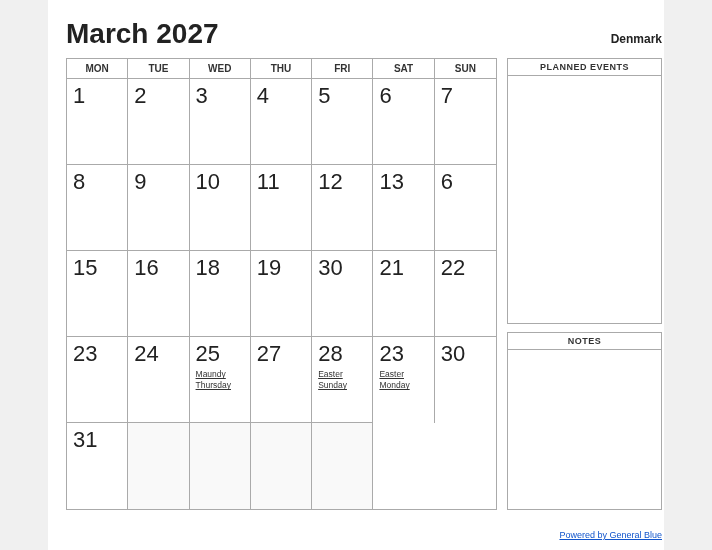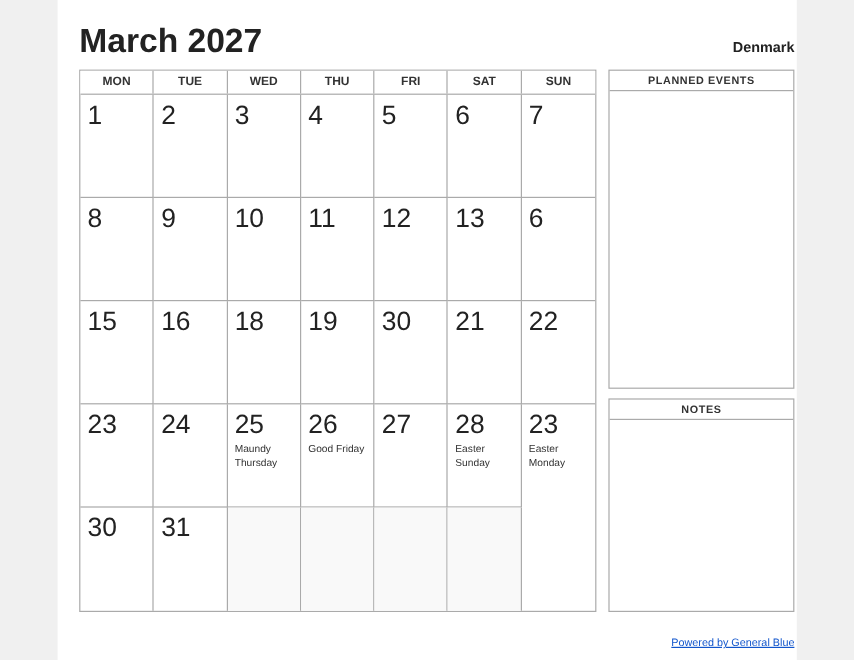--- a/index.html
+++ b/index.html
@@ -92,20 +92,21 @@
       font-weight: normal;
       color: #222;
       display: block;
       line-height: 1.2;
     }
     .event-label {
       font-size: 8.5px;
       color: #333;
       margin-top: 2px;
       line-height: 1.3;
+      text-decoration: underline;
     }
     .sidebar {
       width: 155px;
       display: flex;
       flex-direction: column;
       gap: 8px;
     }
     .sidebar-box {
       border: 1px solid #aaa;
       display: flex;
@@ -229,24 +230,20 @@
             <span class="day-number">23</span>
           </div>
           <div class="day-cell">
             <span class="day-number">24</span>
           </div>
           <div class="day-cell">
             <span class="day-number">25</span>
             <div class="event-label">Maundy Thursday</div>
           </div>
           <div class="day-cell">
-            <span class="day-number">26</span>
-            <div class="event-label">Good Friday</div>
-          </div>
-          <div class="day-cell">
             <span class="day-number">27</span>
           </div>
           <div class="day-cell">
             <span class="day-number">28</span>
             <div class="event-label">Easter Sunday</div>
           </div>
           <div class="day-cell last-row">
             <span class="day-number">23</span>
             <div class="event-label">Easter Monday</div>
           </div>

